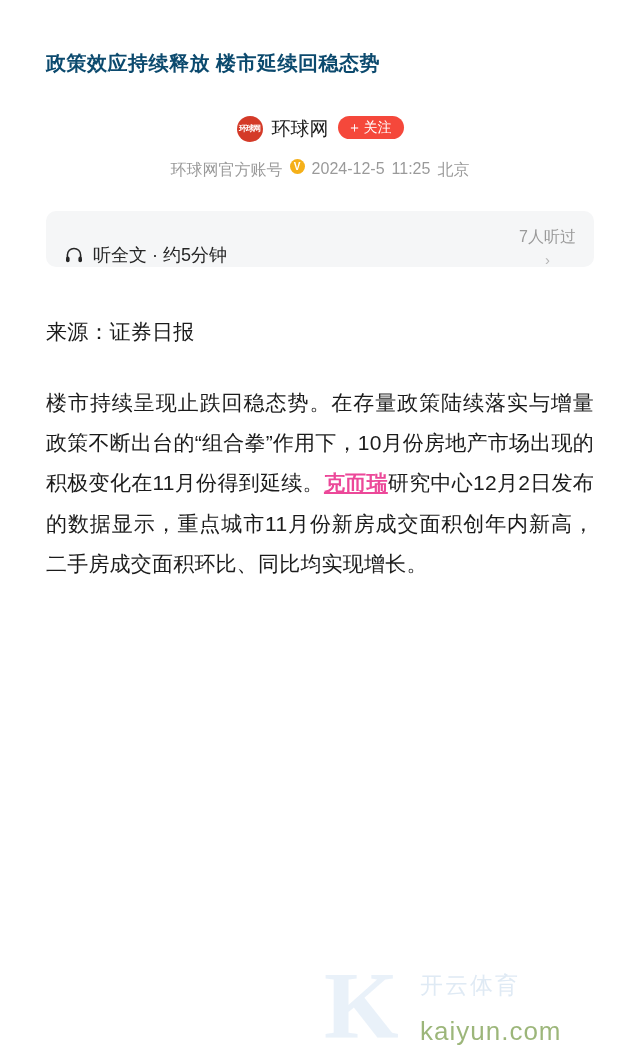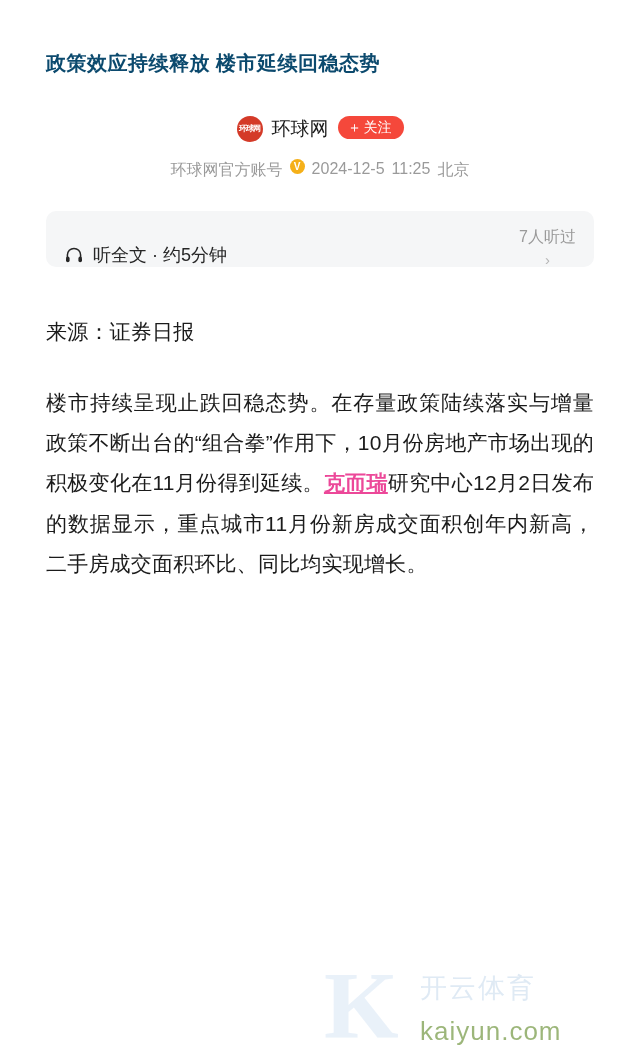--- a/index.html
+++ b/index.html
@@ -166,21 +166,21 @@
     font-size: 96px;
     font-weight: 700;
     color: #d8e6f5;
     font-family: "Liberation Serif", serif;
     line-height: 1;
   }
   .wm-text {
     position: absolute;
     left: 96px;
     top: 12px;
-    font-size: 27px;
+    font-size: 23px;
     color: #c6d9ec;
     letter-spacing: 2px;
   }
   .wm-sub {
     position: absolute;
     left: 96px;
     top: 58px;
     font-size: 26px;
     color: #4d7c0f;
     letter-spacing: 1px;

